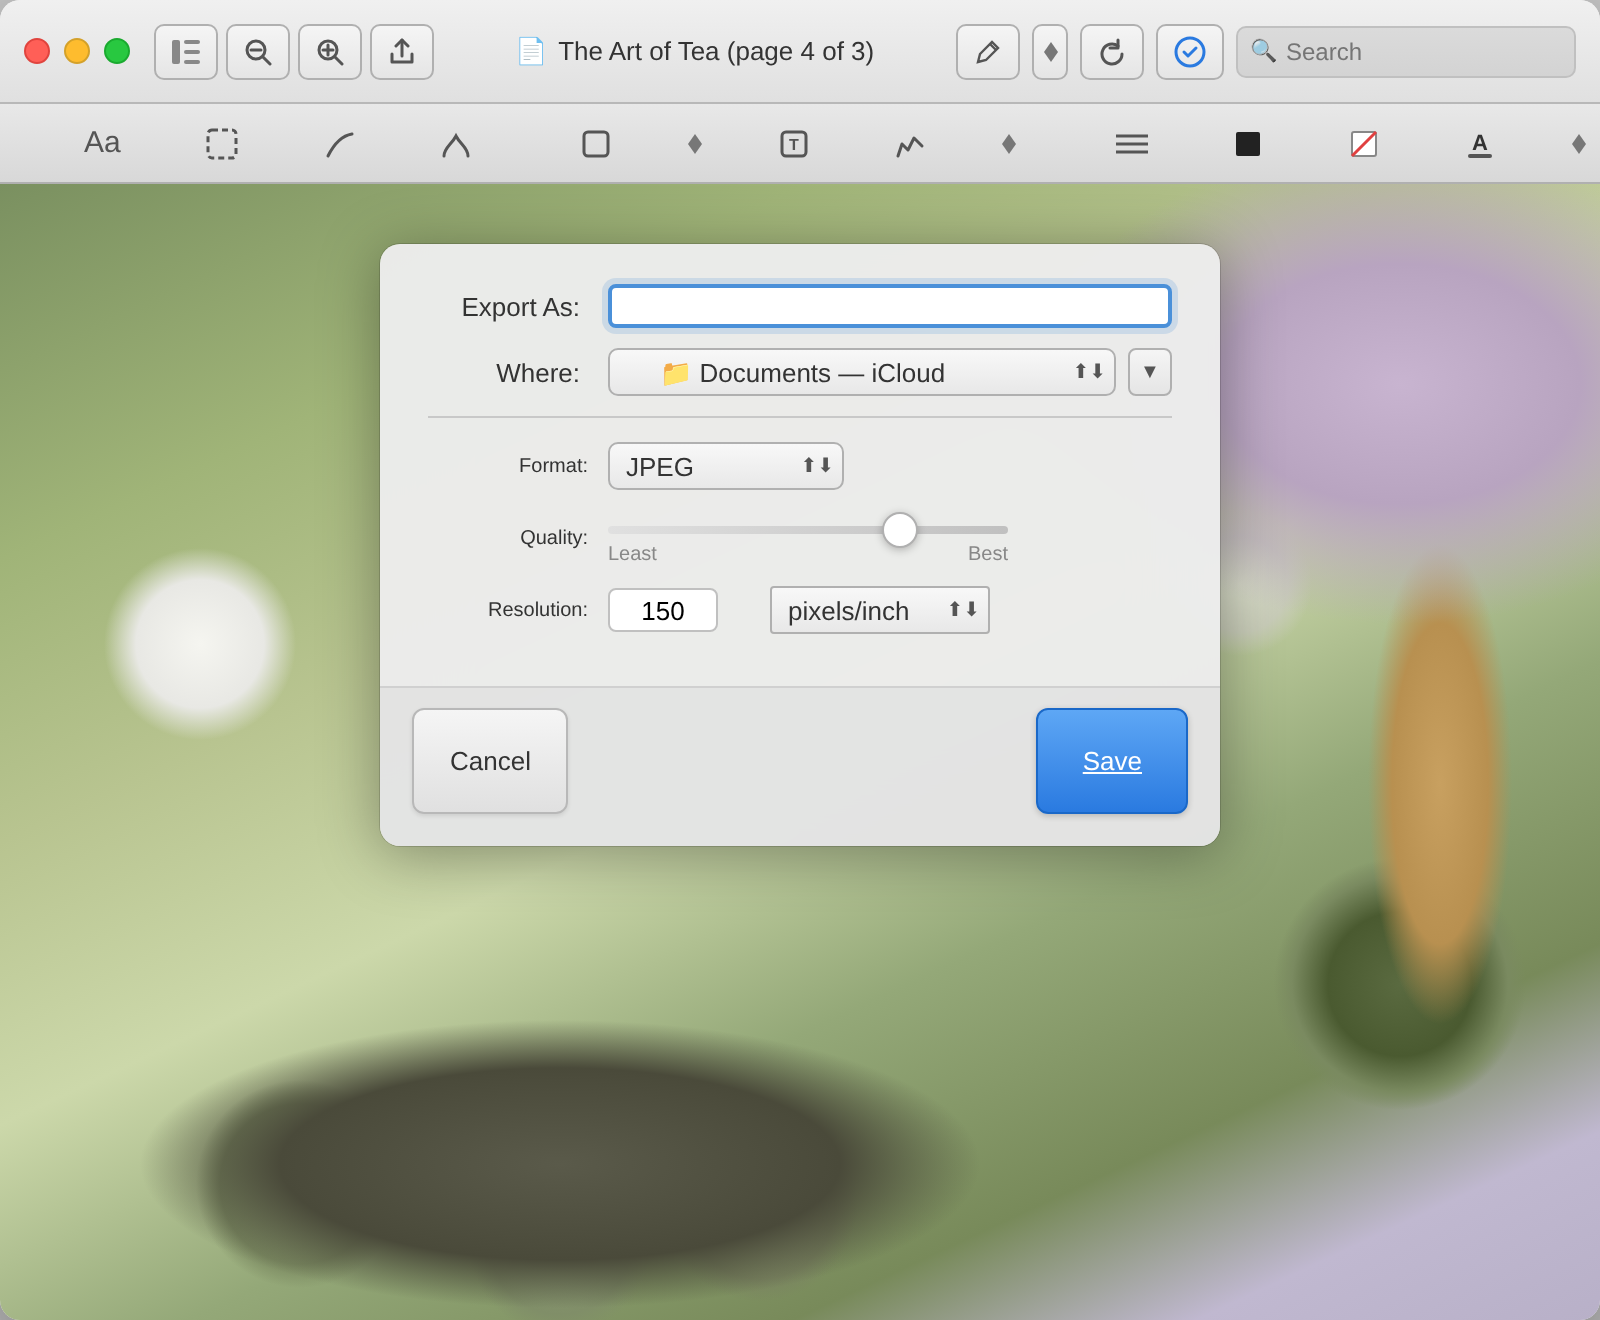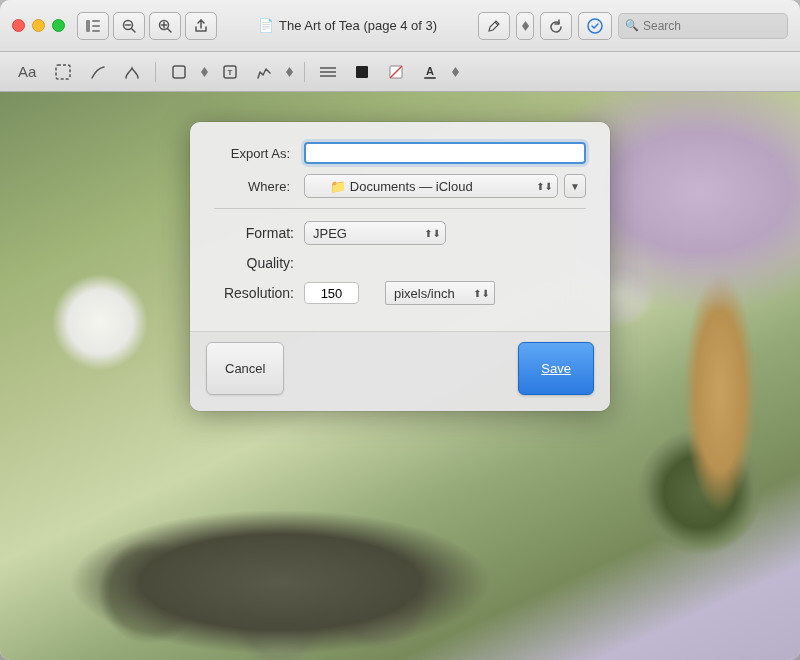--- a/index.html
+++ b/index.html
@@ -125,20 +125,21 @@
     .tb2-btn {
       background: none;
       border: none;
       cursor: pointer;
       color: #555;
       font-size: 14px;
       padding: 3px 6px;
       border-radius: 4px;
       display: flex;
       align-items: center;
+      margin-left: 24px;
     }
     .tb2-divider {
       width: 1px;
       height: 20px;
       background: #b8b8b8;
       margin: 0 3px;
     }
 
     
     .content-area {
@@ -298,27 +299,27 @@
       display: flex;
       align-items: center;
       margin-bottom: 10px;
     }
 
     .format-label {
       width: 90px;
       text-align: right;
       padding-right: 10px;
       color: #333;
-      font-size: 14px;
+      font-size: 10px;
       flex-shrink: 0;
     }
 
     .format-select-wrapper {
       position: relative;
-      width: 142px;
+      width: 118px;
     }
     .format-select-wrapper select {
       width: 100%;
       height: 24px;
       border: 1px solid #b0b0b0;
       border-radius: 5px;
       background: linear-gradient(180deg, #f8f8f8 0%, #e8e8e8 100%);
       padding: 0 20px 0 8px;
       font-size: 13px;
       color: #333;
@@ -633,20 +634,29 @@
                 <option>PNG</option>
                 <option>TIFF</option>
                 <option>PDF</option>
               </select>
               <span class="select-chevron">⬆⬇</span>
             </div>
           </div>
 
           <div class="format-row">
             <span class="format-label">Quality:</span>
+            <div>
+              <div class="slider-container">
+                <input type="range" min="0" max="100" value="75" style="">
+                <div class="slider-labels">
+                  <span>Least</span>
+                  <span>Best</span>
+                </div>
+              </div>
+            </div>
           </div>
 
           <div class="format-row">
             <span class="format-label">Resolution:</span>
             <div style="display:flex;align-items:center;gap:20px;">
               <input type="text" class="resolution-input" value="150" style="">
               <div class="unit-select-wrapper">
                 <select>
                   <option>pixels/inch</option>
                   <option>pixels/cm</option>

